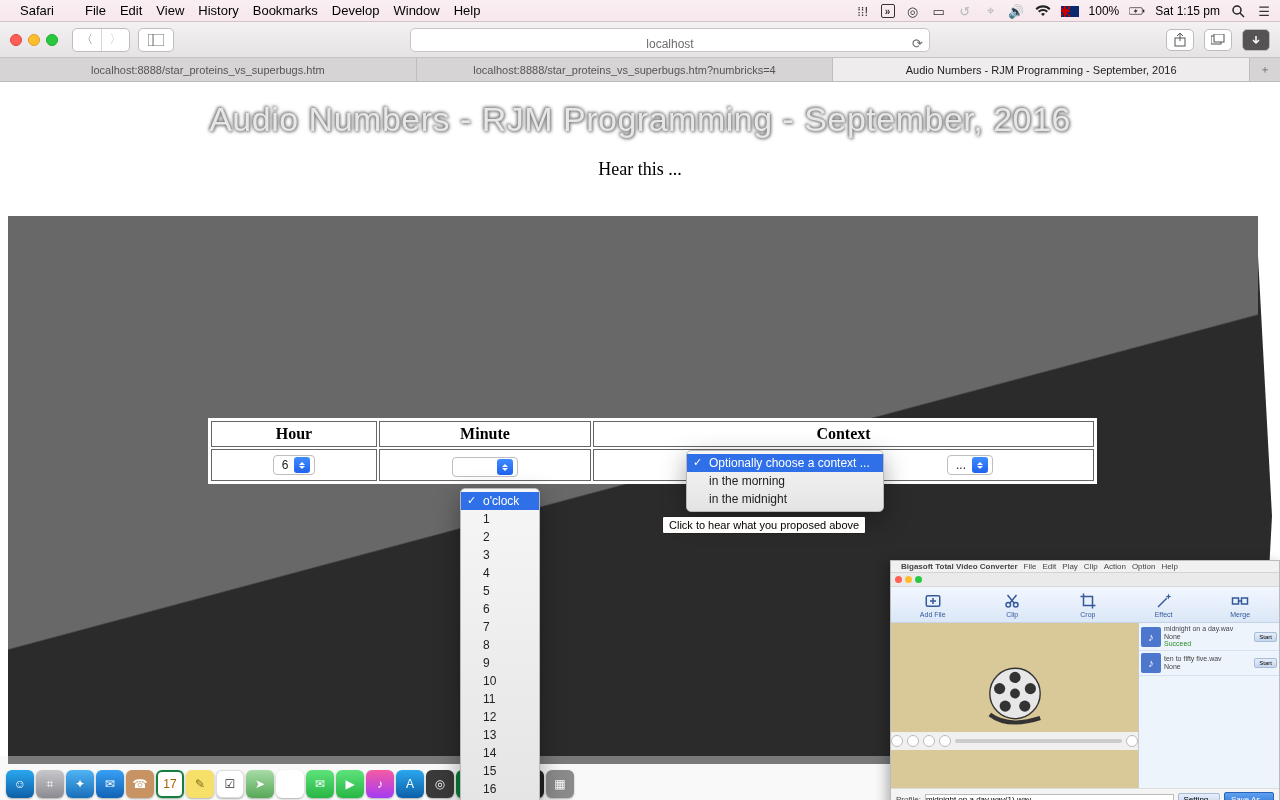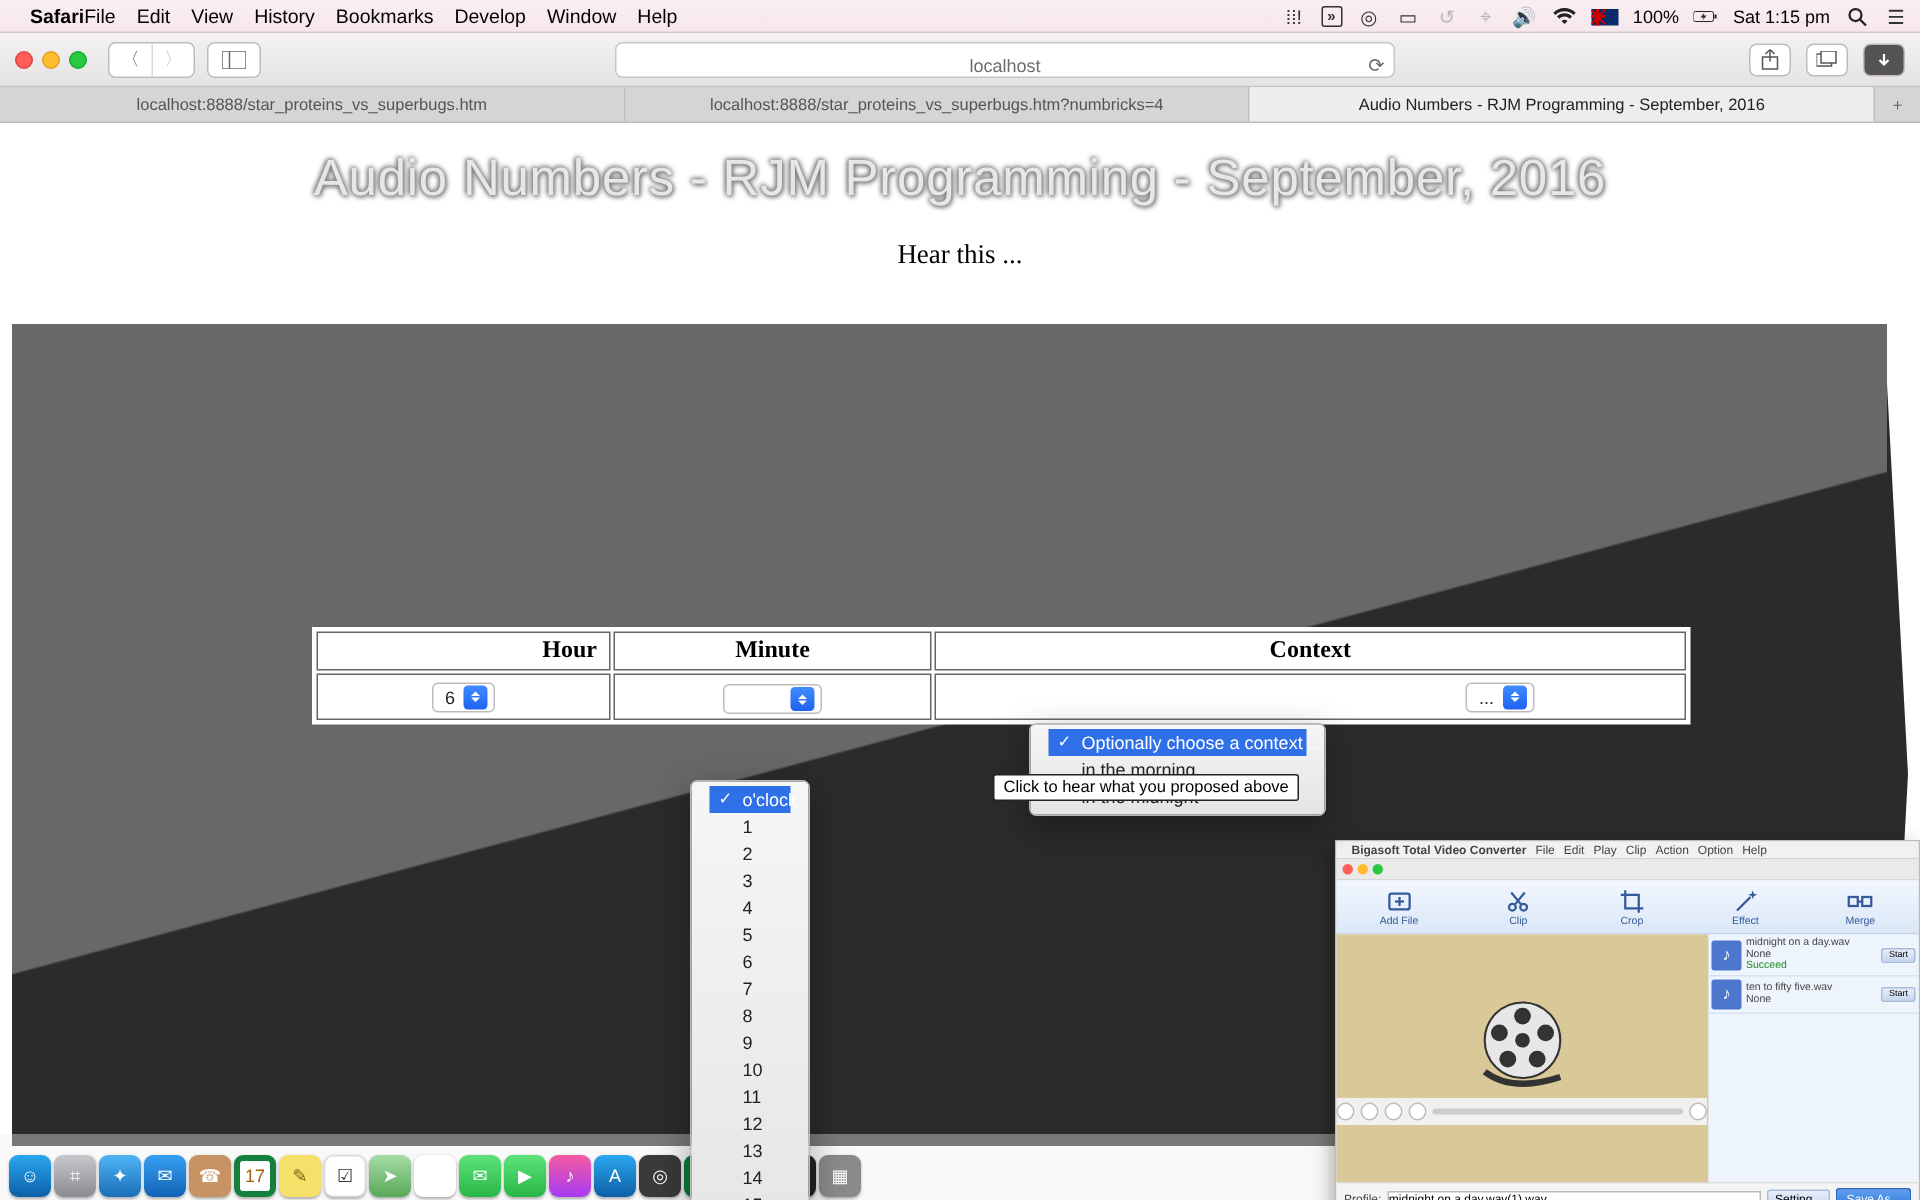--- a/index.html
+++ b/index.html
@@ -14,21 +14,21 @@
   .menubar {
     height: 22px; width: 100%;
     background: linear-gradient(#f9eff2,#f6e7ec);
     display: flex; align-items: center;
     font-size: 13px; font-weight: 500; color: #000;
     padding: 0 8px;
     border-bottom: 1px solid #d4c4c8;
     position: relative;
   }
   .menubar .apple { font-size: 14px; margin-right: 12px; }
-  .menubar .app-name { font-weight: 700; margin-right: 0; }
+  .menubar .app-name { font-weight: 400; margin-right: 31px; }
   .menubar .menu-item { margin-right: 14px; cursor: default; }
   .menubar .right {
     position: absolute; right: 8px; top: 0; height: 22px;
     display: flex; align-items: center; gap: 10px;
     font-size: 12px;
   }
   .menubar .mi-icon { width:16px; height:16px; display:inline-flex; align-items:center; justify-content:center; font-size:13px; color:#333; }
   .flag { width:18px; height:11px; background:#0a2a6b; position:relative; }
   .flag:before{content:"";position:absolute;left:0;top:0;width:9px;height:11px;background:
     linear-gradient(45deg,transparent 45%,#c00 45%,#c00 55%,transparent 55%),
@@ -129,23 +129,22 @@
   .hear-btn{
     background:#ffe84a;border:1px solid #666;border-radius:3px;
     font-size:12px;padding:3px 12px;font-family:-apple-system,Arial,sans-serif;
   }
 
   
   .popup {
     position:absolute; background:linear-gradient(#f6f6f6,#e4e4e4);
     border:1px solid #b8b8b8; border-radius:5px;
     box-shadow:0 8px 24px rgba(0,0,0,.35);
-    font-size:12px; color:#222; padding:3px 12px; z-index:50;
+    font-size:12px; color:#222; padding:3px 0; z-index:50;
     font-family:-apple-system,Arial,sans-serif;
-    margin-top:32px;
   }
   .popup .opt{padding:2px 18px 2px 22px; position:relative; white-space:nowrap;}
   .popup .opt.sel-row{background:#2f6fe8;color:#fff;}
   .popup .opt.sel-row:before{content:"✓";position:absolute;left:6px;font-size:11px;}
 
   .tooltip{
     position:absolute; background:#fffefc; border:1px solid #222;
     font-size:11px; padding:2px 6px; border-radius:2px;
     z-index:60;
   }
@@ -290,21 +289,21 @@
 
 <div class="page">
   <div class="page-title">Audio Numbers - RJM Programming - September, 2016</div>
   <div class="subtitle">Hear this ...</div>
 
   <div class="dark-stage"></div>
 
   <table class="ctrl-table">
     <tbody>
         <tr>
-      <th style="width:196px;text-align:right;">Hour</th>
+      <th style="width:166px;">Hour</th>
       <th style="width:212px;">Minute</th>
       <th style="width:501px;">Context</th>
     </tr>
     <tr>
       <td>
         <span class="sel">
           <span>6</span>
           <span class="chev"></span>
         </span>
       </td>
@@ -464,21 +463,21 @@
 
   </div>
 </div>
 
 <div class="dock-area">
   <div class="dock-ic" style="background:linear-gradient(#2aa7ef,#0d5fa7);">☺</div>
   <div class="dock-ic" style="background:linear-gradient(#c8c8cc,#8a8a90);">⌗</div>
   <div class="dock-ic" style="background:linear-gradient(#4fb4f4,#1a6fb9);">✦</div>
   <div class="dock-ic" style="background:linear-gradient(#37a0f4,#1162b4);">✉</div>
   <div class="dock-ic" style="background:#c79363;">☎</div>
-  <div class="dock-ic" style="background:#fff;color:#a16207;border:4px solid #15803d;">17</div>
+  <div class="dock-ic" style="background:#fff;color:#a16207;border:2px solid #15803d;">17</div>
   <div class="dock-ic" style="background:#f7e06a;color:#7a6410;">✎</div>
   <div class="dock-ic" style="background:#fff;color:#333;border:1px solid #ddd;">☑</div>
   <div class="dock-ic" style="background:linear-gradient(#a7dca7,#58a858);">➤</div>
   <div class="dock-ic" style="background:#fff;">✿</div>
   <div class="dock-ic" style="background:linear-gradient(#5de27a,#28b746);">✉</div>
   <div class="dock-ic" style="background:linear-gradient(#5de27a,#28b746);">▶</div>
   <div class="dock-ic" style="background:linear-gradient(#f65aa2,#a53bf4);">♪</div>
   <div class="dock-ic" style="background:linear-gradient(#2aa7ef,#0d5fa7);">A</div>
   <div class="dock-ic" style="background:#3a3a3a;">◎</div>
   <div class="dock-ic" style="background:#0a7c3a;">⌗</div>

